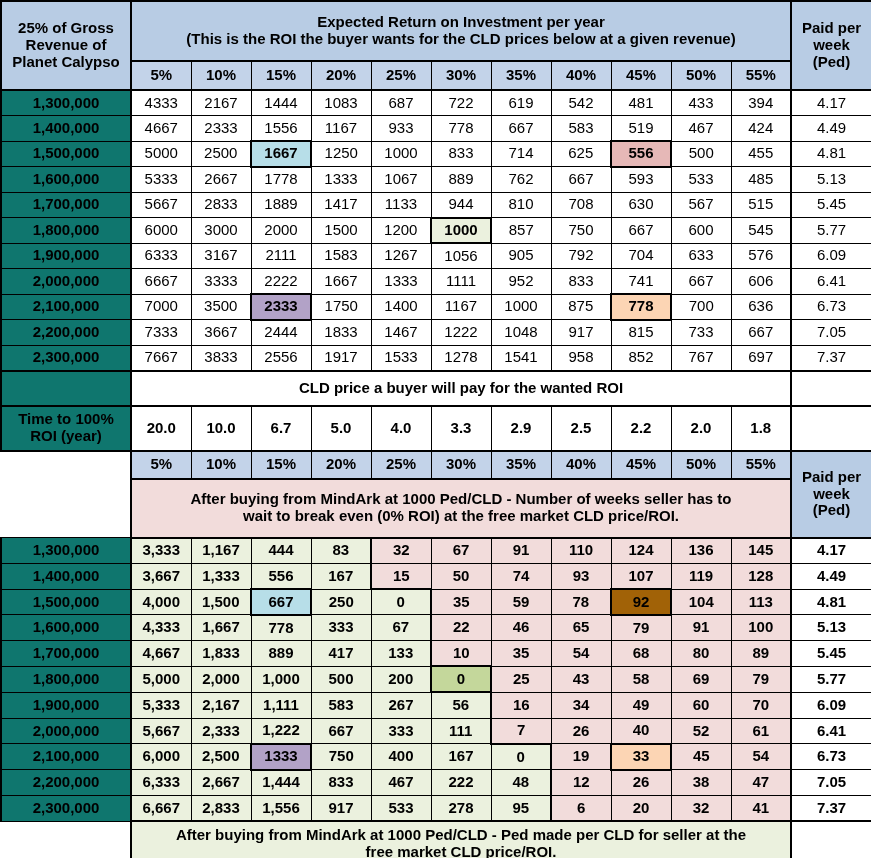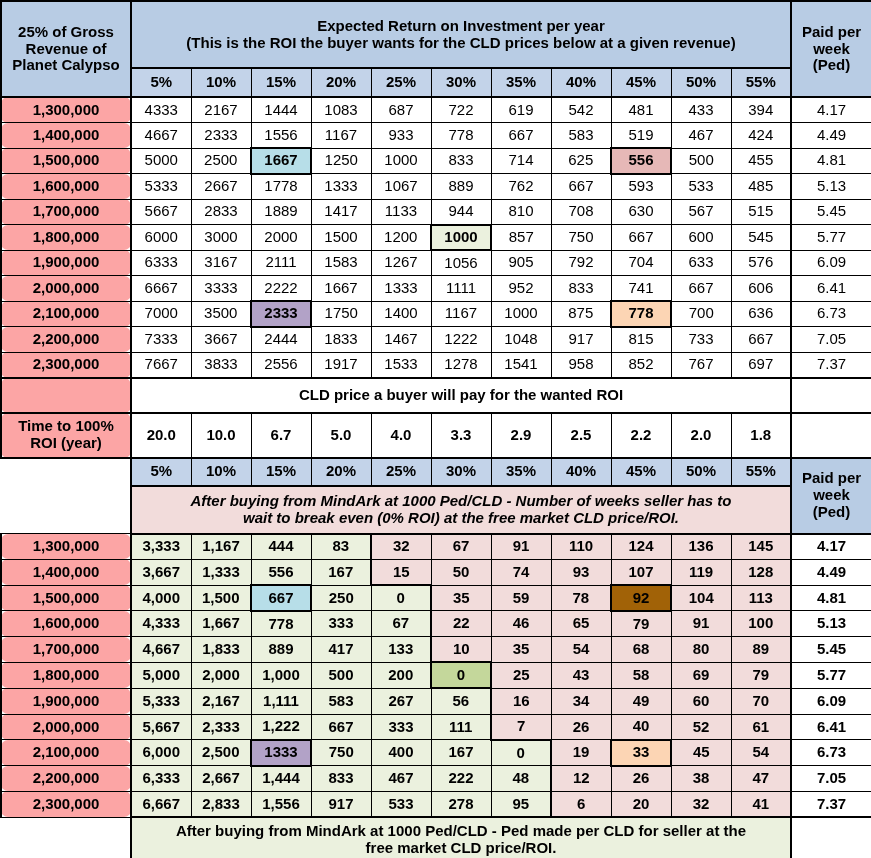--- a/index.html
+++ b/index.html
@@ -10,33 +10,33 @@
   table{border-collapse:collapse;table-layout:fixed;width:871px;}
   td,th{
     border:1px solid #000;padding:0 1px;text-align:center;vertical-align:middle;
     font-size:15px;line-height:1.12;overflow:hidden;
   }
   th{font-weight:bold;}
   .ml{white-space:pre-line;}
   .bold{font-weight:bold;}
   .fw-n{font-weight:normal;}
   
-  tr.r-head1{height:67px;padding-left:31px;}
+  tr.r-head1{height:60px;padding-left:31px;}
   tr.r-pct{height:29px;}
   tr.r-d1{height:25.5px;}
   tr.r-cld{height:35px;}
   tr.r-time{height:45px;}
   tr.r-pct2{height:28px;}
-  tr.r-banner{height:48px;font-style:italic;}
+  tr.r-banner{height:59px;}
   tr.r-d2{height:25.8px;}
   tr.r-foot{height:46px;}
   
   .c-hdr{background:#b8cce4;font-weight:bold;}
   .c-pct{background:#c3d3e9;}
-  .c-lbl{background:#fca5a5;font-weight:bold;border-radius:7px;}
+  .c-lbl{background:#0f766e;font-weight:bold;}
   .c-green{background:#ebf1de;}
   .c-pink{background:#f2dcdb;}
   .c-banner-pink{background:#f2dcdb;font-weight:bold;}
   .c-banner-green{background:#ebf1de;font-weight:bold;}
   .hl{border:2px solid #000;font-weight:bold;}
   .hl-blue{background:#b7dee8;}
   .hl-rose{background:#e6b8b7;}
   .hl-rosedark{background:#a16207;margin-top:28px;}
   .hl-green{background:#c4d79b;}
   .hl-greenlight{background:#ebf1de;}

